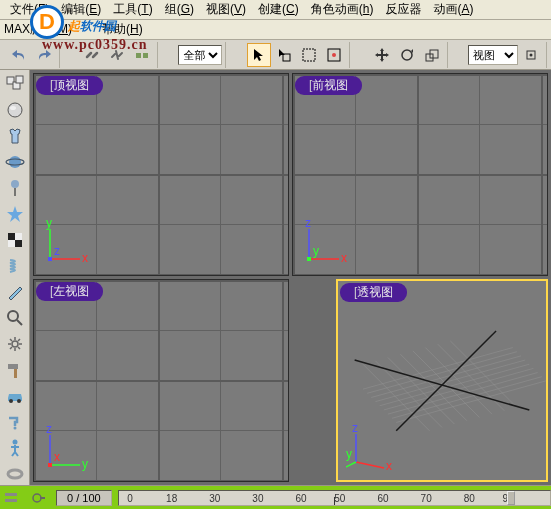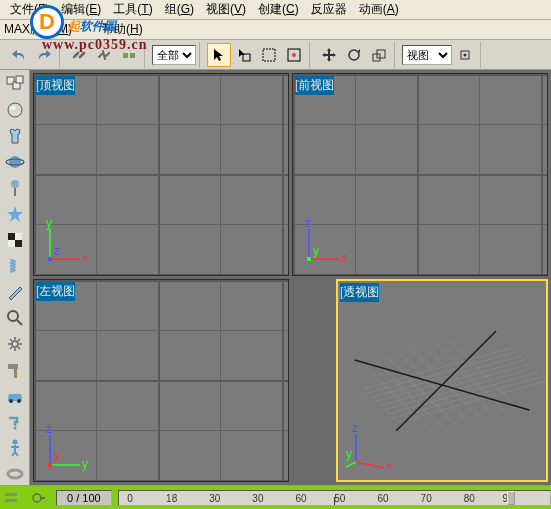--- a/index.html
+++ b/index.html
@@ -11,37 +11,37 @@
 
 .maxrow { background: #ece9d8; height: 20px; display: flex; align-items: center; padding: 0 4px; border-bottom: 1px solid #aca899; position: relative; }
 
 .watermark { position: absolute; left: 30px; top: 5px; z-index: 50; pointer-events: none; }
 .watermark .logo { display: inline-flex; align-items: center; }
 .watermark .badge { width: 34px; height: 34px; border-radius: 50%; border: 3px solid #0b67c4; background: #fff; display: inline-flex; align-items: center; justify-content: center; color: #ff8a00; font-weight: bold; font-size: 22px; font-family: Arial; }
 .watermark .text { margin-left: 4px; font-size: 26px; font-weight: bold; font-family: "Microsoft YaHei"; color: #0b67c4; font-style: italic; }
 .watermark .text .accent { color: #ff8a00; }
 .watermark .url { font-family: Liberation Serif, serif; font-size: 14px; color: #7f1d1d; font-weight: bold; margin-top: -2px; margin-left: 12px; letter-spacing: 1px; }
 
-.toolbar { background: #d8d5cc; height: 30px; display: flex; align-items: center; padding: 2px 4px; gap: 4px; border-bottom: 1px solid #9a9689; }
+.toolbar { background: #d8d5cc; height: 30px; display: flex; align-items: center; padding: 2px 4px; gap: 4px; border-bottom: 1px solid #9a9689; justify-content: space-between; }
 .tool-group { display: flex; gap: 1px; padding: 0 3px; border-right: 1px solid #b0ada0; height: 26px; align-items: center; }
 .tool-btn { width: 24px; height: 24px; border: 1px solid transparent; background: #d8d5cc; display: flex; align-items: center; justify-content: center; cursor: pointer; }
 .tool-btn.active { background: #fff3cf; border: 1px solid #e0a030; }
 .tool-btn svg { width: 16px; height: 16px; }
 .sel-drop { height: 20px; font-size: 11px; background: #fff; border: 1px inset #aca899; }
 .view-drop { height: 20px; width: 50px; font-size: 11px; background: #fff; border: 1px inset #aca899; }
 
 .workspace { display: flex; height: 415px; }
 .leftbar { width: 30px; background: #d8d5cc; border-right: 1px solid #9a9689; display: flex; flex-direction: column; align-items: center; padding-top: 2px; gap: 3px; }
 .leftbar .lbtn { width: 26px; height: 24px; display: flex; align-items: center; justify-content: center; cursor: pointer; border: 1px solid transparent; }
 .leftbar .lbtn svg { width: 20px; height: 20px; }
 
 .viewports { flex: 1; background: #6b6b6b; display: grid; grid-template-columns: 1fr 1fr; grid-template-rows: 1fr 1fr; gap: 3px; padding: 3px; }
 .viewport { position: relative; background: #7b7b7b; border: 1px solid #2b2b2b; overflow: hidden; }
 .viewport.active { border: 2px solid #ffd84a; margin-left: 44px; }
-.vp-label { position: absolute; top: 2px; left: 2px; background: #0369a1; color: #e8e8e8; font-size: 11px; padding: 1px 0; z-index: 5; }
+.vp-label { position: absolute; top: 2px; left: 2px; background: #4c1d95; color: #e8e8e8; font-size: 11px; padding: 1px 14px; z-index: 5; border-radius: 9px; }
 .vp-label .bracket { color: #d0d0d0; }
 .grid-ortho { position: absolute; inset: 0; }
 .grid-ortho::before, .grid-ortho::after { content: ""; position: absolute; inset: 0; }
 .grid-ortho::before { background-image: linear-gradient(#616161 1px, transparent 1px), linear-gradient(90deg, #616161 1px, transparent 1px); background-size: 62px 50px; }
 .grid-ortho::after { background-image: linear-gradient(#5a5a5a 2px, transparent 2px), linear-gradient(90deg, #5a5a5a 2px, transparent 2px); background-size: 124px 100px; }
 .axis { position: absolute; bottom: 8px; left: 8px; width: 48px; height: 48px; z-index: 6; }
 .persp-grid { position: absolute; inset: 0; }
 
 .bottombar { height: 24px; background: #84cc16; display: flex; align-items: center; border-top: 1px solid #9a9689; padding: 0 0; gap: 6px; }
 .bottombar .lbtn2 { width: 22px; height: 20px; display: flex; align-items: center; justify-content: center; border: 1px solid transparent; }
@@ -54,20 +54,21 @@
 </head>
 <body>
 
 <div class="menubar">
   <span class="item"><span>文件</span>(<span class="menukey">F</span>)</span>
   <span class="item"><span>编辑</span>(<span class="menukey">E</span>)</span>
   <span class="item"><span>工具</span>(<span class="menukey">T</span>)</span>
   <span class="item"><span>组</span>(<span class="menukey">G</span>)</span>
   <span class="item"><span>视图</span>(<span class="menukey">V</span>)</span>
   <span class="item"><span>创建</span>(<span class="menukey">C</span>)</span>
+  <span class="item"><span>角色动画</span>(<span class="menukey">h</span>)</span>
   <span class="item"><span>反应器</span></span>
   <span class="item"><span>动画</span>(<span class="menukey">A</span>)</span>
 </div>
 
 <div class="maxrow">
   <span class="item"><span>MAX脚本</span>(<span class="menukey">M</span>)</span>
   <span class="item" style="margin-left:30px;"><span>帮助</span>(<span class="menukey">H</span>)</span>
 </div>
 
 <div class="watermark">

